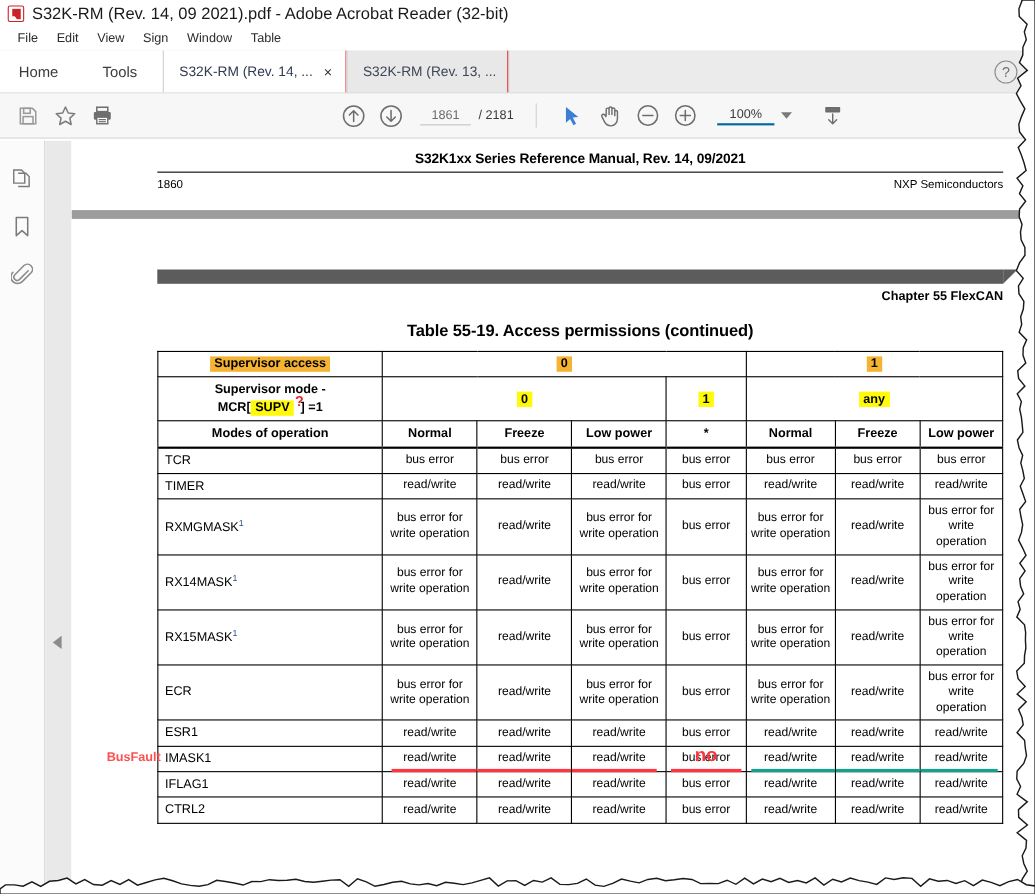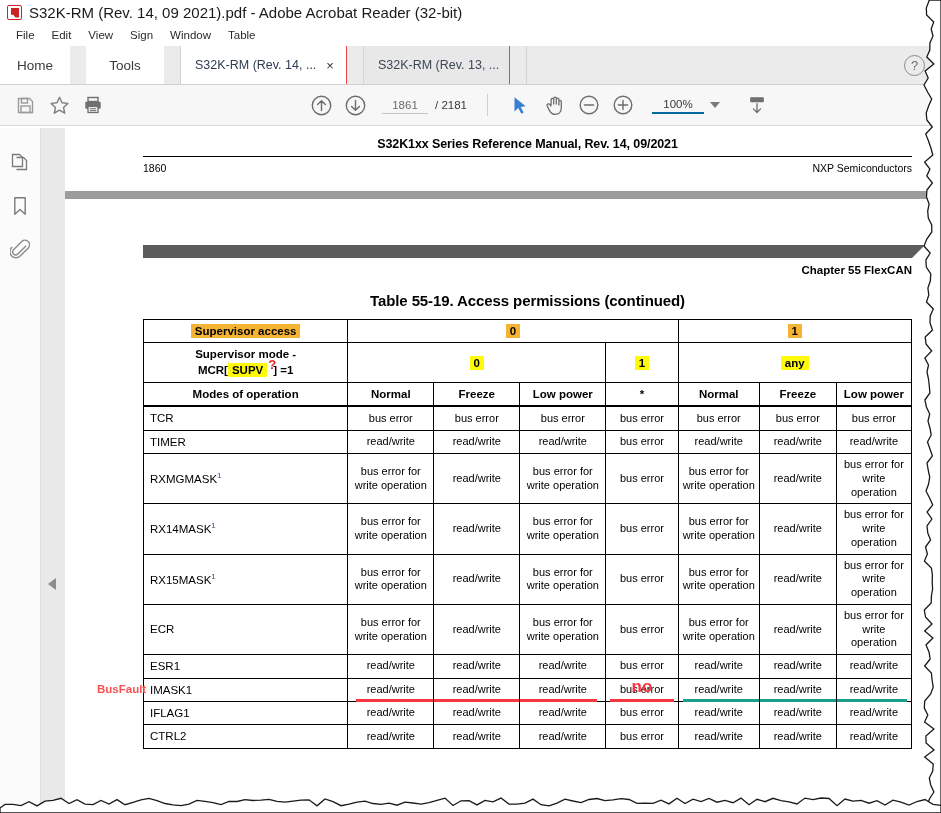--- a/index.html
+++ b/index.html
@@ -67,21 +67,20 @@
   }
 
   
   .tabstrip {
     height: 39px;
     background: #ebebeb;
     border-bottom: 1px solid #cfcfcf;
     display: flex;
     align-items: stretch;
     position: relative;
-    gap: 16px;
   }
   .navtab {
     display: flex;
     align-items: center;
     justify-content: center;
     font-size: 13.5px;
     color: #3b3b3b;
     padding: 0 20px;
     cursor: default;
     background: #ffffff;

